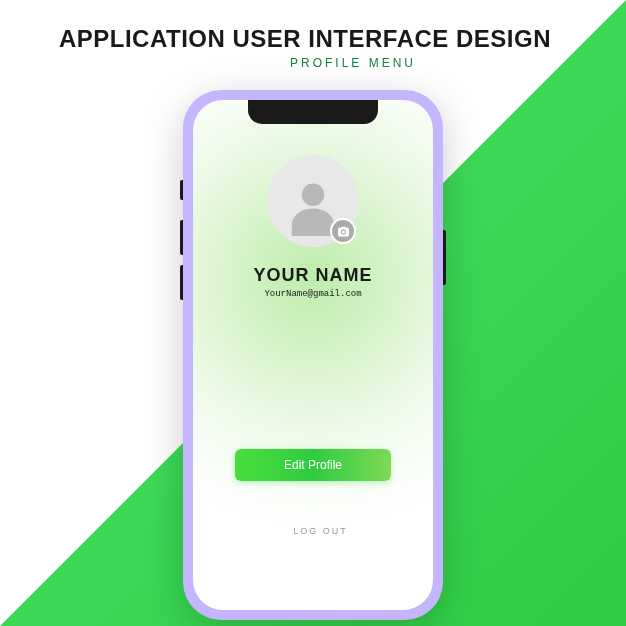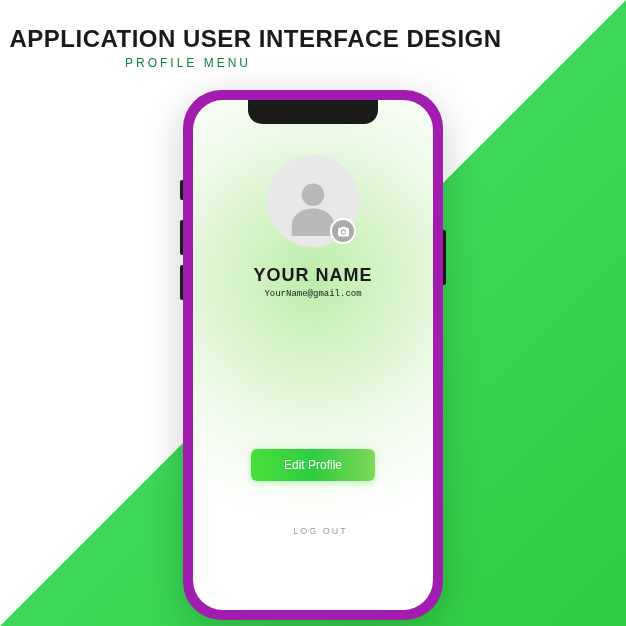--- a/index.html
+++ b/index.html
@@ -27,22 +27,22 @@
       background: linear-gradient(135deg, #7ed957 0%, #3cd957 50%, #2ecc40 100%);
       clip-path: polygon(100% 0, 100% 100%, 0 100%);
       z-index: 0;
     }
     
     
     .header {
       position: relative;
       z-index: 2;
       padding-top: 25px;
-      text-align: center;
-      padding-right: 115px;
+      text-align: right;
+      padding-right: 75px;
     }
     
     .header-title {
       font-family: 'Arial Black', Arial, sans-serif;
       font-weight: 900;
       font-size: 24px;
       letter-spacing: 0.5px;
       color: #1a1a1a;
     }
     
@@ -61,21 +61,21 @@
       position: absolute;
       left: 50%;
       top: 90px;
       transform: translateX(-50%);
       z-index: 3;
     }
     
     .phone-frame {
       width: 260px;
       height: 530px;
-      background: #a21caf;
+      background: #c4b5fd;
       border-radius: 38px;
       padding: 10px;
       box-shadow: 0 10px 40px rgba(0,0,0,0.2);
       position: relative;
     }
     
     .phone-screen {
       width: 100%;
       height: 100%;
       background: white;
@@ -172,21 +172,21 @@
       margin-top: 3px;
       font-size: 9px;
       color: #1a1a1a;
       font-weight: 400;
       font-family: Liberation Mono, monospace;
     }
     
     
     .edit-btn {
       margin-top: 150px;
-      width: 124px;
+      width: 156px;
       height: 32px;
       border: none;
       border-radius: 6px;
       background: linear-gradient(90deg, #4ade3c 0%, #2ecc40 50%, #7ed957 100%);
       color: white;
       font-size: 12px;
       font-weight: 500;
       cursor: pointer;
       box-shadow: 0 2px 6px rgba(46, 204, 64, 0.3);
     }

